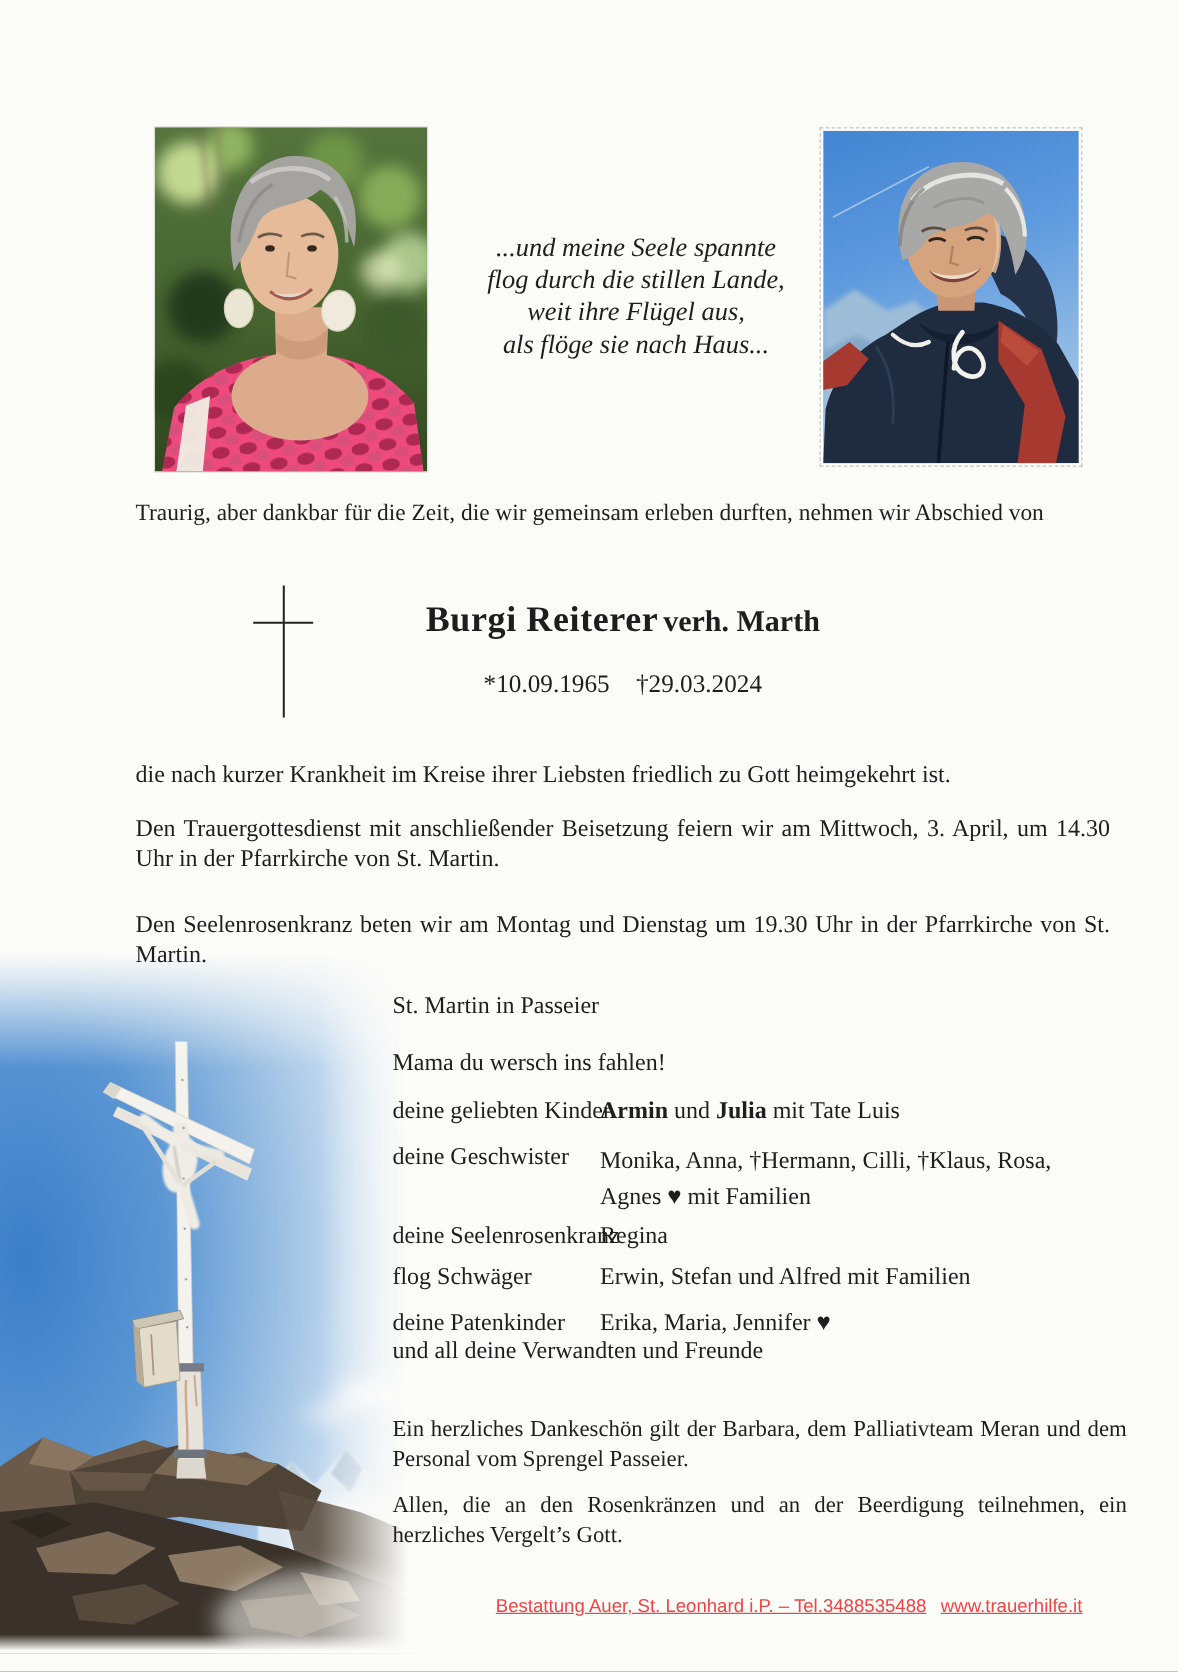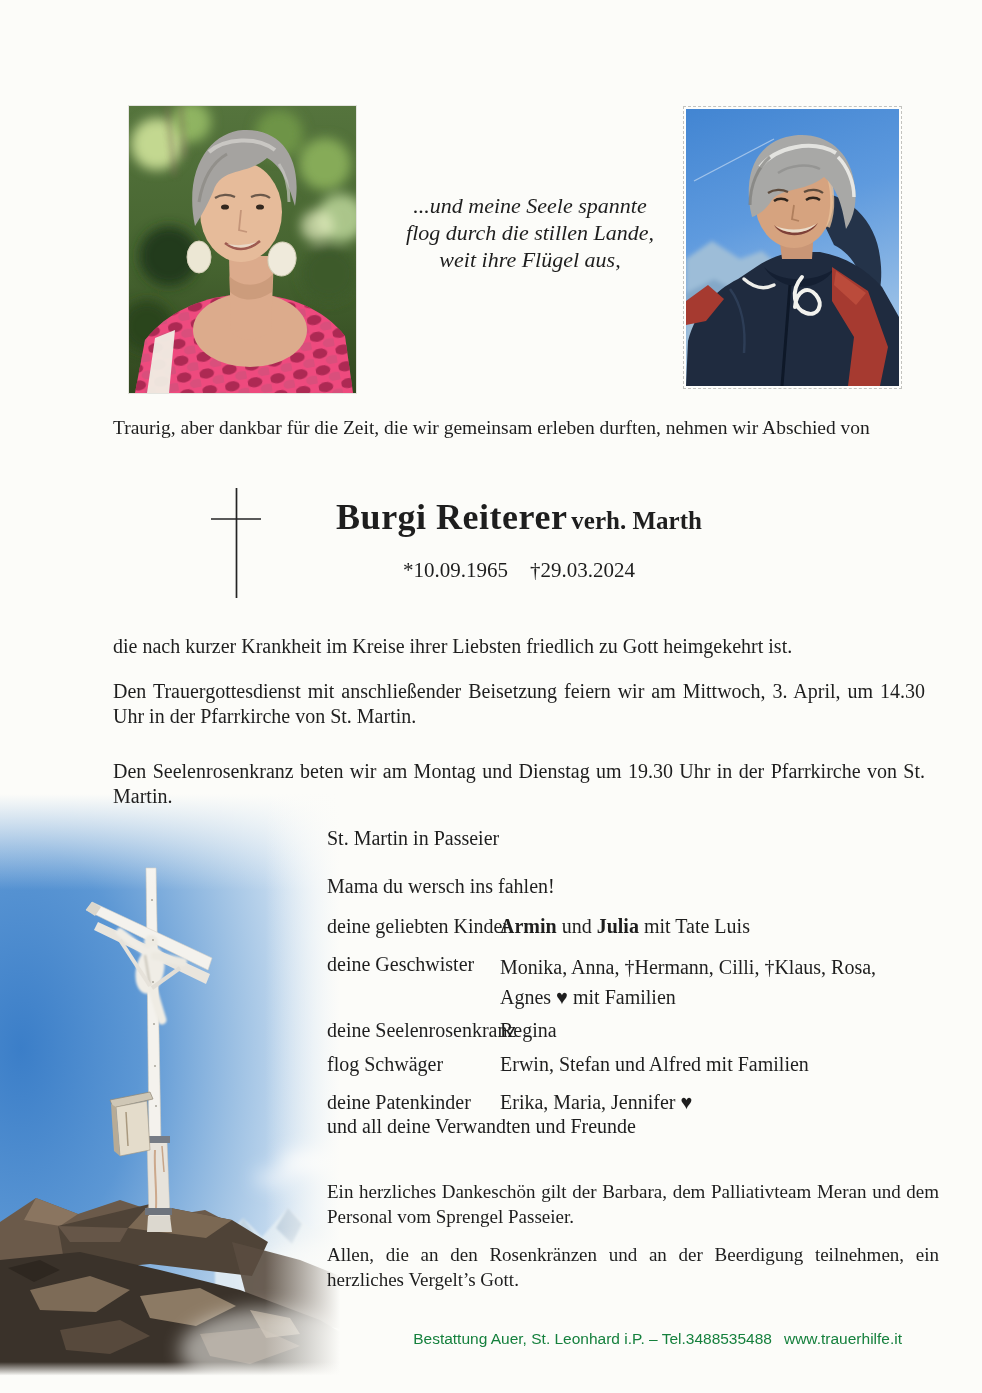--- a/index.html
+++ b/index.html
@@ -22,21 +22,21 @@
   .poem{
     left:330px;top:192px;width:400px;
     text-align:center;font-style:italic;
     font-size:22px;line-height:27px;
     z-index:3;
   }
   
   .intro{left:113px;top:417px;width:820px;font-size:19.5px;white-space:nowrap;z-index:3;}
   .name-cross{left:208px;top:486px;z-index:3;}
   .name-line{left:113px;top:496px;width:812px;text-align:center;z-index:3;line-height:42px;}
-  .name-main{font-size:36px;font-weight:bold;letter-spacing:.5px;}
+  .name-main{font-size:30px;font-weight:bold;letter-spacing:.5px;}
   .name-suffix{font-size:25px;font-weight:bold;}
   .dates{left:113px;top:558px;width:812px;text-align:center;font-size:21px;z-index:3;}
   .dates span{display:inline-block;}
   .dates .gap{width:22px;}
   .para{left:113px;top:0;width:812px;font-size:20px;line-height:25px;z-index:3;}
   .just{text-align:justify;}
   .p1{top:634px;}
   .p2{top:679px;}
   .p3{top:759px;}
   
@@ -52,21 +52,21 @@
   .row2{top:1018px;height:26px;}
   .row3{top:1052px;height:26px;}
   .row4{top:1090px;height:26px;}
   .fam-closing{top:1114px;}
   .thanks1{left:327px;top:1179px;width:612px;font-size:19px;line-height:25px;z-index:3;}
   .thanks2{left:327px;top:1242px;width:612px;font-size:19px;line-height:25px;z-index:3;}
   
   .footer{
     right:80px;top:1330px;z-index:3;
     font-family:"Liberation Sans", sans-serif;
-    font-size:15.5px;color:#15803d;
+    font-size:15.5px;color:#ef4444;text-decoration:underline;
   }
   .footer .sp{display:inline-block;width:12px;}
   
   .summit{left:0;top:790px;width:345px;height:588px;z-index:1;}
   .summit svg{display:block;}
   .fade{position:absolute;z-index:2;pointer-events:none;}
   .fade-top{left:0;top:790px;width:345px;height:100px;
     background:linear-gradient(180deg,#fcfcf9 4%,rgba(252,252,249,0) 100%);}
   .fade-right{left:265px;top:790px;width:80px;height:588px;
     background:linear-gradient(270deg,#fcfcf9 6%,rgba(252,252,249,0) 100%);}
@@ -144,20 +144,21 @@
 
       <ellipse cx="70" cy="151" rx="12" ry="16" fill="#ece7d4" stroke="#d5cfb8" stroke-width="1"></ellipse>
       <ellipse cx="153" cy="153" rx="14" ry="17" fill="#efeadb" stroke="#d5cfb8" stroke-width="1" transform="rotate(8 153 153)"></ellipse>
     </svg>
   </div>
 
   <div class="abs poem">
     <div>...und meine Seele spannte</div>
     <div>flog durch die stillen Lande,</div>
     <div>weit ihre Flügel aus,</div>
+    <div>als flöge sie nach Haus...</div>
   </div>
 
   <div class="photo photo-right">
     <svg width="213" height="277" viewBox="0 0 213 277">
       <defs>
         <linearGradient id="rsky" x1="0" y1="0" x2="0.25" y2="1">
           <stop offset="0" stop-color="#4285d2"></stop>
             <stop offset="0.45" stop-color="#5e9ade"></stop>
             <stop offset="1" stop-color="#a3c6e8"></stop>
         </linearGradient>

